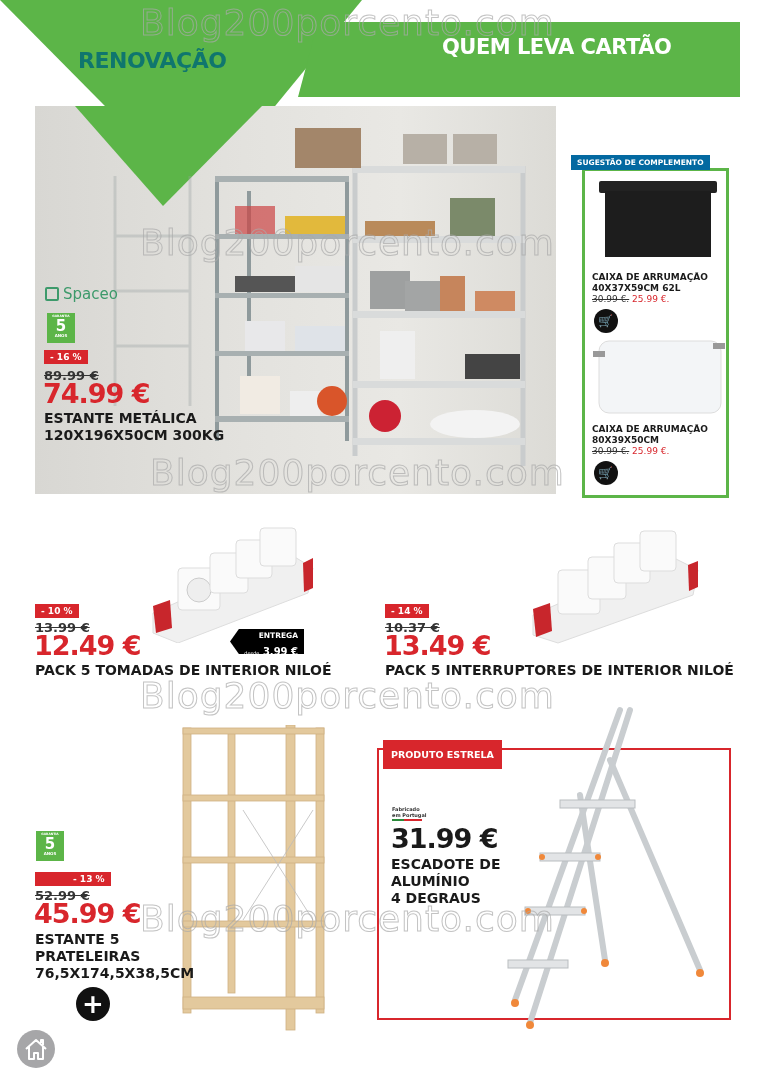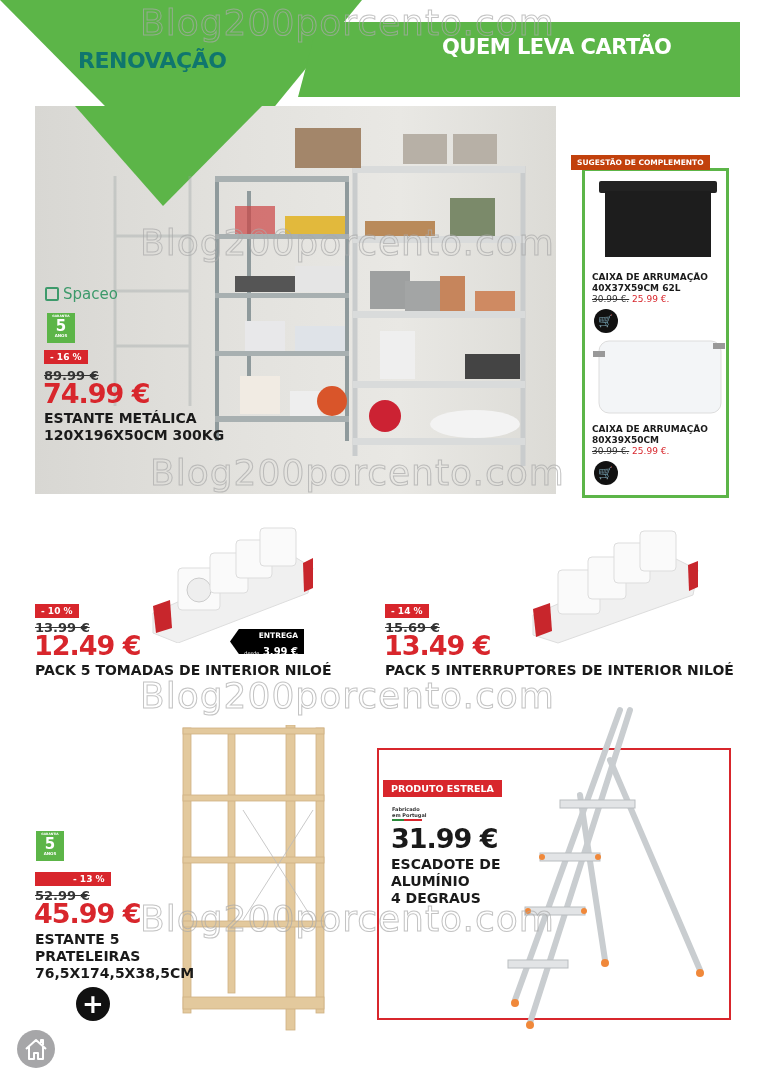--- a/index.html
+++ b/index.html
@@ -20,34 +20,34 @@
   .warranty .w-num { font-size: 15px; display: block; }
   .warranty .w-bot { font-size: 4px; display: block; }
   .disc { background: #d8262c; color: #fff; font-size: 9px; font-weight: bold; padding: 2px 6px; }
   .old { color: #333; font-size: 13px; text-decoration: line-through; font-weight: bold; }
   .price-red { color: #d8262c; font-size: 27px; font-weight: bold; letter-spacing: -1px; }
   .price-blk { color: #1a1a1a; font-size: 27px; font-weight: bold; letter-spacing: -1px; }
   .pname { color: #1a1a1a; font-size: 13px; font-weight: bold; line-height: 16px; }
 
   
   .sug-box { left: 582px; top: 168px; width: 147px; height: 330px; border: 3px solid #5cb548; background: #fff; }
-  .sug-label { left: 571px; top: 155px; background: #c2410c; color: #fff; font-size: 7.5px; font-weight: bold; padding: 3px 6px; }
+  .sug-label { left: 571px; top: 155px; background: #0369a1; color: #fff; font-size: 7.5px; font-weight: bold; padding: 3px 6px; }
   .sug-name { font-size: 9px; font-weight: bold; color: #1a1a1a; line-height: 11px; }
   .sug-price { font-size: 9px; }
   .sug-price .o { text-decoration: line-through; color: #333; }
   .sug-price .n { color: #d8262c; }
   .cart-btn { width: 24px; height: 24px; border-radius: 50%; background: #111; color: #fff; font-size: 12px; text-align: center; line-height: 24px; cursor: pointer; }
 
   .entrega { left: 230px; top: 629px; width: 74px; height: 25px; background: #000000; color: #fff; text-align: right; padding-right: 6px; clip-path: polygon(12% 0, 100% 0, 100% 100%, 12% 100%, 0 50%); }
   .entrega .e1 { font-size: 7.5px; font-weight: bold; display: block; padding-top: 2px; }
   .entrega .e2 { font-size: 10px; font-weight: bold; }
   .entrega .e2 small { font-size: 5px; font-weight: normal; }
 
   .star-box { left: 377px; top: 748px; width: 354px; height: 272px; border: 2px solid #d8262c; }
-  .star-label { left: 383px; top: 740px; background: #d8262c; color: #fff; font-size: 9.5px; font-weight: bold; padding: 3px 8px; margin-top: 40px; }
+  .star-label { left: 383px; top: 740px; background: #d8262c; color: #fff; font-size: 9.5px; font-weight: bold; padding: 9px 8px; }
   .made { left: 392px; top: 806px; font-size: 5px; font-weight: bold; color: #333; line-height: 6px; }
   .flagbar { left: 392px; top: 819px; width: 30px; height: 2px; background: linear-gradient(90deg, #2a8a3a 0 40%, #d8262c 40% 100%); }
 
   .plus-btn { left: 76px; top: 987px; width: 34px; height: 34px; border-radius: 50%; background: #111; color: #fff; font-size: 26px; font-weight: bold; text-align: center; line-height: 34px; cursor: pointer; }
   .home-btn { left: 17px; top: 1030px; width: 38px; height: 38px; border-radius: 50%; background: #a6a6a8; cursor: pointer; }
 
   .watermark { color: transparent; -webkit-text-stroke: 1px rgba(170,170,170,0.7); font-size: 36px; font-family: "DejaVu Sans", sans-serif; letter-spacing: 1px; pointer-events: none; }
 </style>
 </head>
 <body>
@@ -186,21 +186,21 @@
 <svg class="abs" style="left:528px;top:525px;" width="172" height="120" viewBox="0 0 172 120">
   <polygon points="5,90 140,30 170,45 165,70 30,118 5,110" fill="#f0f0f0" stroke="#ddd"></polygon>
   <rect x="30" y="45" width="42" height="44" rx="4" fill="#fafafa" stroke="#ddd"></rect>
   <rect x="60" y="32" width="38" height="42" rx="4" fill="#fafafa" stroke="#ddd"></rect>
   <rect x="86" y="18" width="36" height="40" rx="4" fill="#fafafa" stroke="#ddd"></rect>
   <rect x="112" y="6" width="36" height="40" rx="4" fill="#fafafa" stroke="#ddd"></rect>
   <polygon points="5,84 22,78 24,106 8,112" fill="#c8262c"></polygon>
   <polygon points="160,40 170,36 170,62 161,66" fill="#c8262c"></polygon>
 </svg>
 <div class="abs disc" style="left:385px;top:604px;">- 14 %</div>
-<div class="abs old" style="left:385px;top:620px;">15.69 €</div>
+<div class="abs old" style="left:385px;top:620px;">10.37 €</div>
 <div class="abs price-red" style="left:384px;top:630px;">13.49 €</div>
 <div class="abs pname" style="left:385px;top:662px;font-size:14px;">PACK 5 INTERRUPTORES DE INTERIOR NILOÉ</div>
 
 <svg class="abs" style="left:178px;top:725px;" width="150" height="310" viewBox="0 0 150 310">
   <g fill="#e3c99d" stroke="#cfb183" stroke-width="0.8">
     <rect x="5" y="3" width="8" height="285"></rect>
     <rect x="50" y="8" width="7" height="260"></rect>
     <rect x="108" y="0" width="9" height="305"></rect>
     <rect x="138" y="3" width="8" height="285"></rect>
     <rect x="5" y="3" width="141" height="6"></rect>

